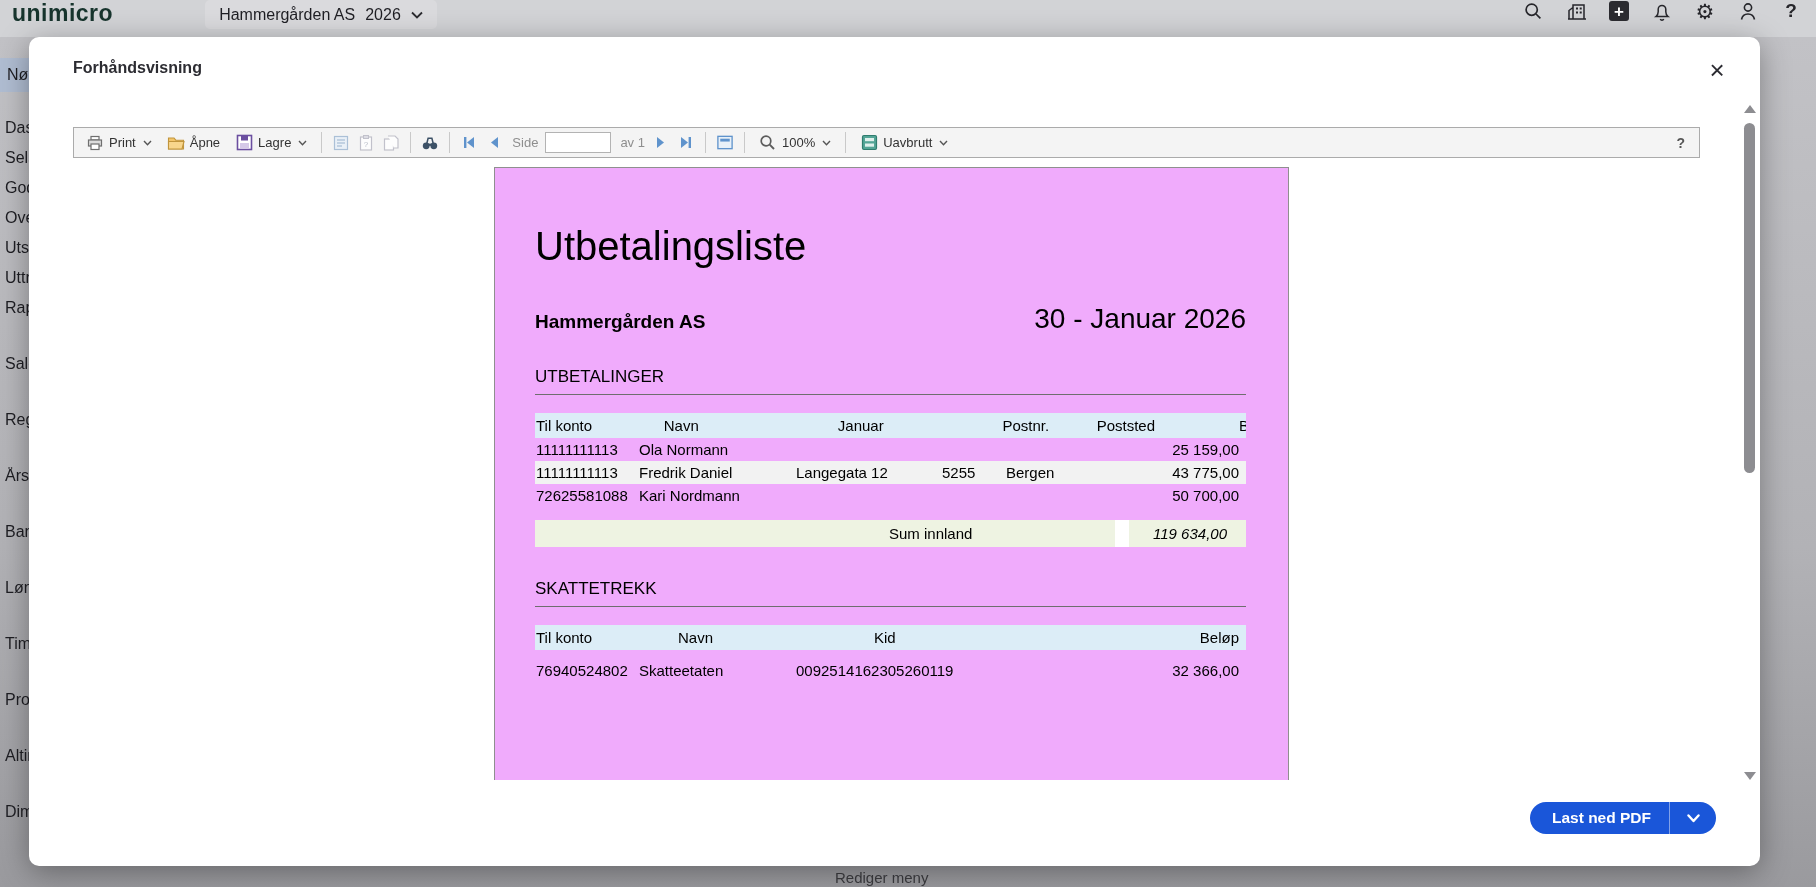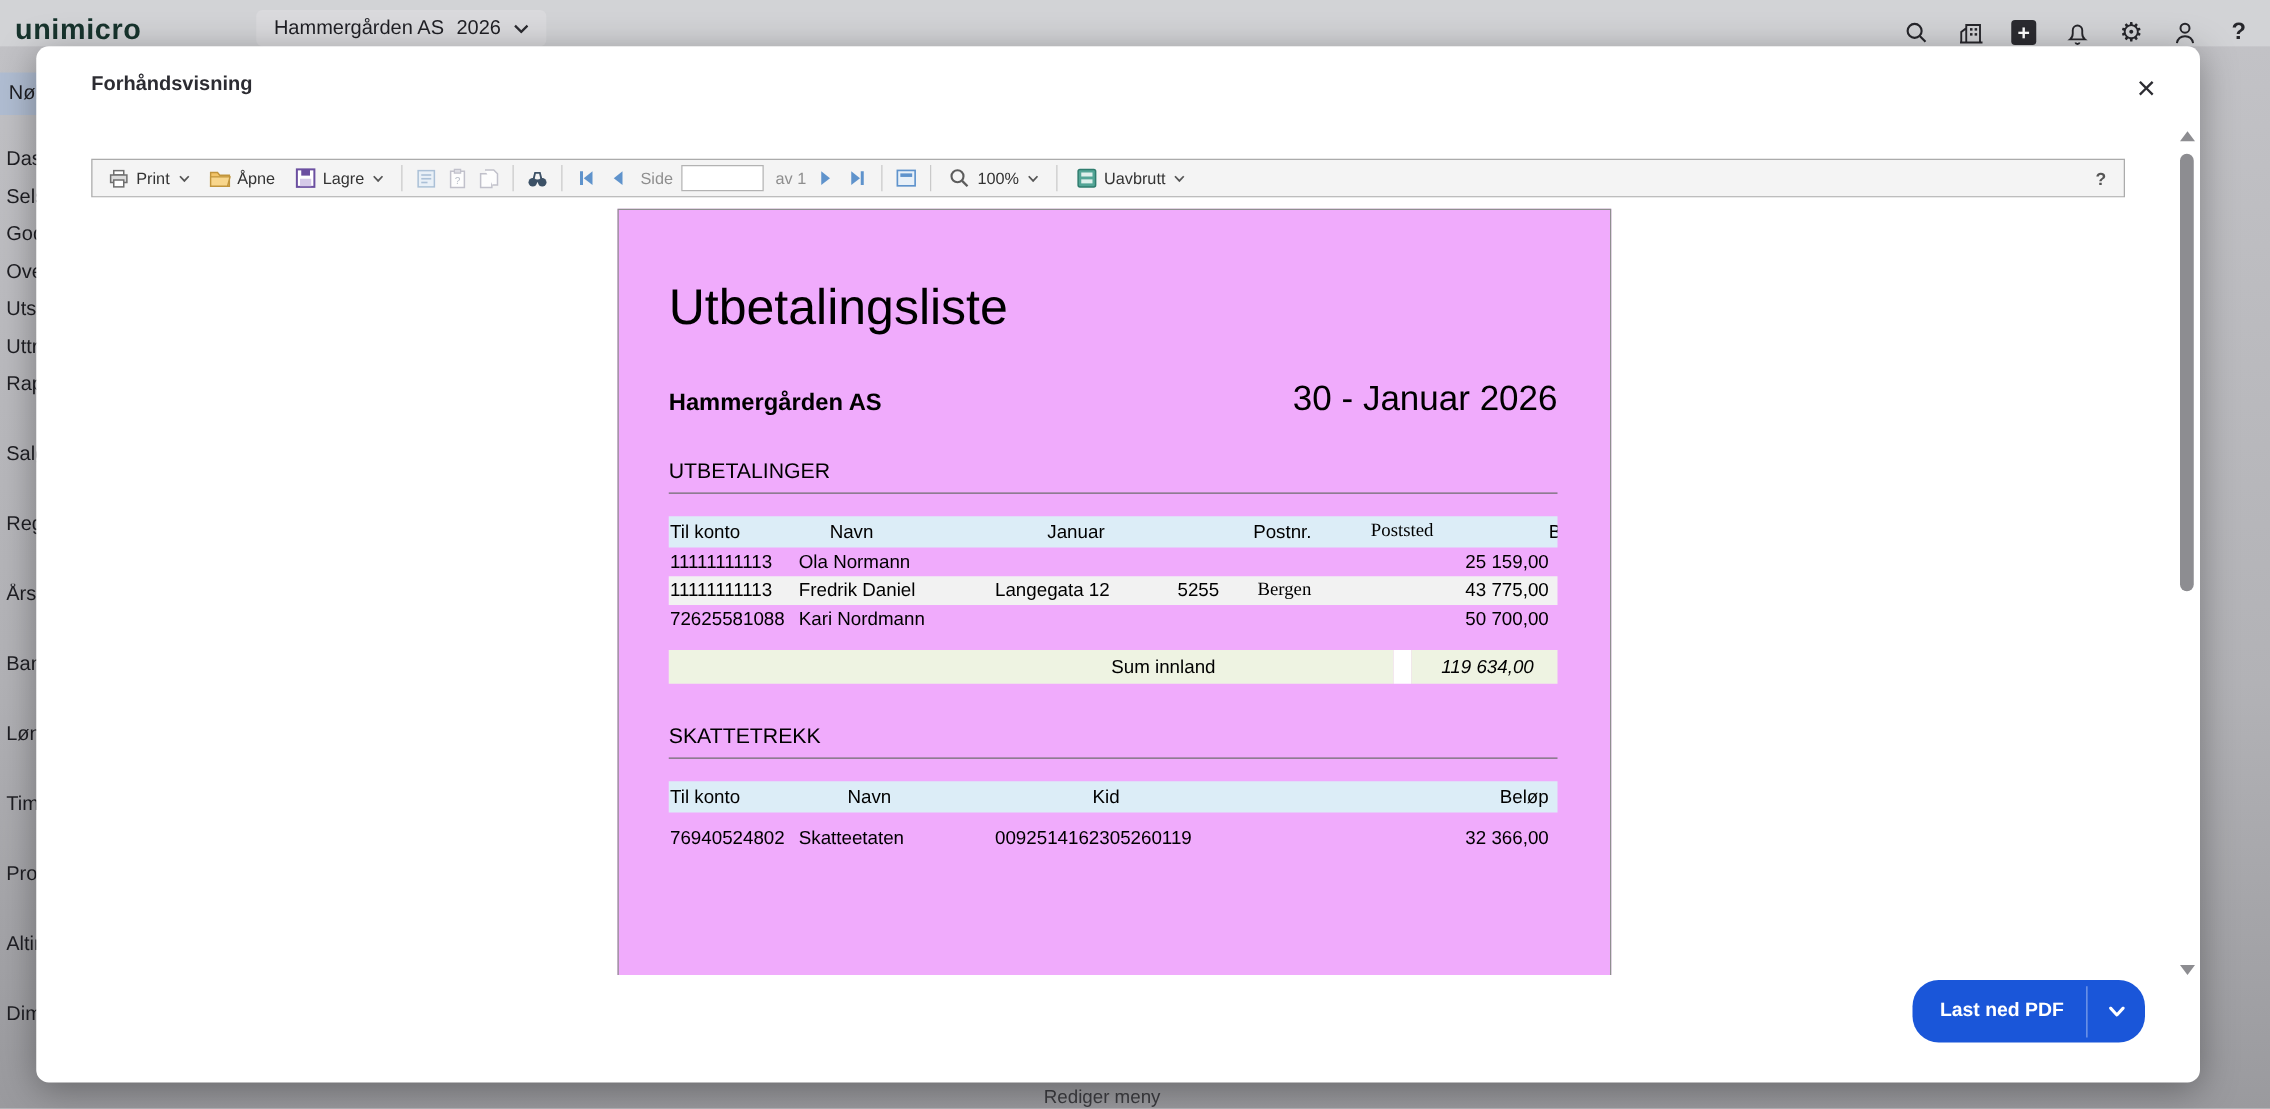--- a/index.html
+++ b/index.html
@@ -2,21 +2,21 @@
 <html><head>
 <meta charset="utf-8">
 <style>
   * { box-sizing: border-box; margin: 0; padding: 0; }
   html,body { width:1816px; height:887px; overflow:hidden;
     font-family:"Liberation Sans", sans-serif; }
   body { position:relative; background:#c9c9cd; }
 
   
   .topbar { position:absolute; left:0; top:0; width:1816px; height:37px;
-    background:#d2d3d6; display:flex; align-items:flex-end; z-index:5; }
+    background:#d2d3d6; display:flex; align-items:flex-start; z-index:5; }
   .logo { margin-left:12px; font-size:23px; font-weight:700; letter-spacing:.5px;
     color:#17342d; }
   .company-pill { margin-left:92px; height:29px; padding:0 14px; display:flex;
     align-items:center; gap:10px; background:#dadadd; border-radius:5px;
     font-size:16px; color:#1f1f24; cursor:pointer; }
   .topbar-icons { margin-left:auto; display:flex; align-items:center; gap:21px;
     margin-right:14px; }
   .tb-ic { width:22px; height:22px; display:flex; align-items:center;
     justify-content:center; cursor:pointer; color:#26262b; }
   .tb-ic svg { display:block; }
@@ -76,21 +76,21 @@
     margin-top:34px; }
   .doc-company { font-size:19px; font-weight:700; }
   .doc-period { font-size:28px; font-weight:400; }
   .sec-head { margin-top:32px; font-size:17px; font-weight:400;
     padding-bottom:7px; border-bottom:1px solid #6e6e6e; }
   .tbl { margin-top:18px; font-size:15px; }
   .trow { display:flex; height:23px; align-items:center; }
   .trow.head { background:#dcedf7; height:25px;gap:39px; }
   .trow.alt { background:#f2f2f2; }
   .c0{width:103px;} .c1{width:157px;} .c2{width:146px;} .c3{width:64px;}
-  .c4{width:120px;font-family:Liberation Serif, serif;} .c5{flex:1; text-align:right; padding-right:7px;}
+  .c4{width:120px;} .c5{flex:1; text-align:right; padding-right:7px;}
   .s0{width:103px;} .s1{width:157px;} .s2{width:240px;}
   .s3{flex:1; text-align:right; padding-right:7px;}
   .cell{ padding-left:1px; white-space:nowrap; overflow:hidden; }
   .sumrow { display:flex; margin-top:13px; height:27px; font-size:15px; }
   .sum-left { width:580px; background:#eef3e2; display:flex; align-items:center; }
   .sum-label { margin-left:354px; }
   .sum-gap { width:14px; background:#fff; }
   .sum-right { flex:1; background:#eef3e2; display:flex; align-items:center;
     justify-content:flex-end; padding-right:19px;font-style:italic; }
   .gap8 { height:9px; }
@@ -100,21 +100,21 @@
   .sb-up { position:absolute; top:0; left:1px; width:0; height:0;
     border-left:6px solid transparent; border-right:6px solid transparent;
     border-bottom:8px solid #8d8d91; cursor:pointer; }
   .sb-down { position:absolute; bottom:0; left:1px; width:0; height:0;
     border-left:6px solid transparent; border-right:6px solid transparent;
     border-top:8px solid #8d8d91; cursor:pointer; }
   .sb-thumb { position:absolute; top:18px; left:1px; width:11px; height:350px;
     background:#8d8d91; border-radius:6px; cursor:grab; }
 
   
-  .dl-btn { position:absolute; right:44px; bottom:32px; height:50px;
+  .dl-btn { position:absolute; right:44px; bottom:32px; height:32px;
     background:#1a56d9; border-radius:21px; display:flex; align-items:center;
     color:#fff; cursor:pointer; }
   .dl-label { padding:0 18px 0 22px; font-size:15.5px; font-weight:600; }
   .dl-div { width:1px; height:41px; background:rgba(255,255,255,.45); }
   .dl-chev { width:46px; display:flex; align-items:center; justify-content:center; }
 </style>
 </head>
 <body>
 
 <div class="topbar">

